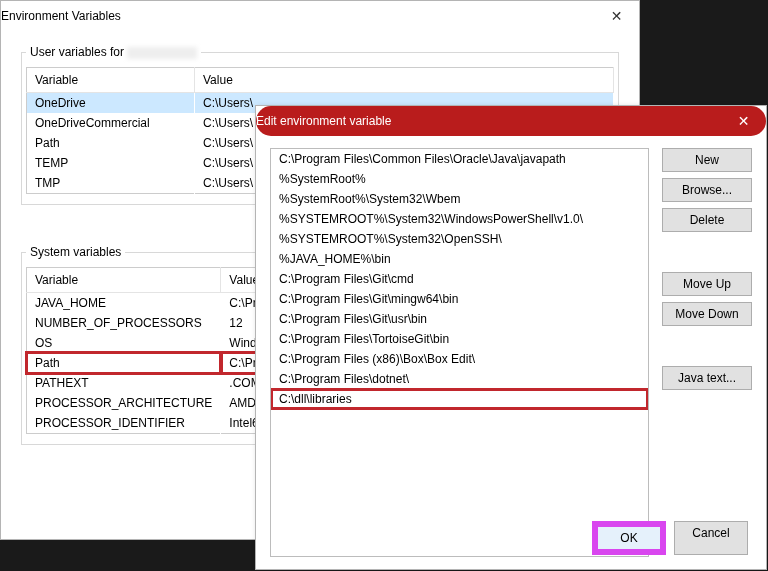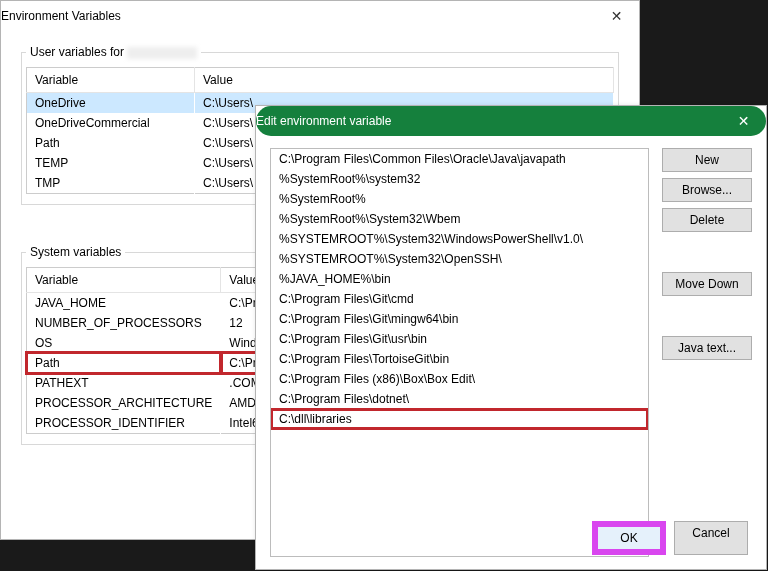--- a/index.html
+++ b/index.html
@@ -45,21 +45,21 @@
   table.vars tr.highlight td {
     outline: 3px solid #c1272d; outline-offset: -1px;
   }
 
   
   .dlg-front {
     left: 255px; top: 105px; width: 512px; height: 465px;
     box-shadow: 2px 2px 6px rgba(0,0,0,.2);
   }
   .dlg-front .titlebar {
-    background: #15803d; color: #fff; border-radius: 15px;
+    background: #b91c1c; color: #fff; border-radius: 15px;
   }
   .dlg-front .titlebar .close { color: #fff; }
   .front-body {
     padding: 12px 14px; display: flex; gap: 13px; height: calc(100% - 30px);
   }
   .listbox {
     flex: 1; border: 1px solid #bcbcbc; background: #fff; overflow: hidden;
   }
   .list-item {
     padding: 3px 8px; white-space: nowrap; cursor: default;
@@ -175,39 +175,39 @@
 </div>
 
 <div class="dlg dlg-front">
   <div class="titlebar">
     <span>Edit environment variable</span>
     <div class="close">✕</div>
   </div>
   <div class="front-body">
     <div class="listbox" id="path-list">
         <div class="list-item">C:\Program Files\Common Files\Oracle\Java\javapath</div>
-        <div class="list-item">%SystemRoot%\system32</div>
         <div class="list-item">%SystemRoot%</div>
         <div class="list-item">%SystemRoot%\System32\Wbem</div>
         <div class="list-item">%SYSTEMROOT%\System32\WindowsPowerShell\v1.0\</div>
         <div class="list-item">%SYSTEMROOT%\System32\OpenSSH\</div>
         <div class="list-item">%JAVA_HOME%\bin</div>
         <div class="list-item">C:\Program Files\Git\cmd</div>
         <div class="list-item">C:\Program Files\Git\mingw64\bin</div>
         <div class="list-item">C:\Program Files\Git\usr\bin</div>
         <div class="list-item">C:\Program Files\TortoiseGit\bin</div>
         <div class="list-item">C:\Program Files (x86)\Box\Box Edit\</div>
         <div class="list-item">C:\Program Files\dotnet\</div>
         <div class="list-item highlight">C:\dll\libraries</div>
       </div>
     <div class="sidebtns">
       <div class="btn">New</div>
       <div class="btn">Browse...</div>
       <div class="btn">Delete</div>
       <div style="height:28px"></div>
+      <div class="btn">Move Up</div>
       <div class="btn">Move Down</div>
       <div style="height:28px"></div>
       <div class="btn">Java text...</div>
       <div class="spacer"></div>
     </div>
   </div>
   <div class="dlg-buttons">
     <div class="btn ok">OK</div>
     <div class="btn">Cancel</div>
   </div>

